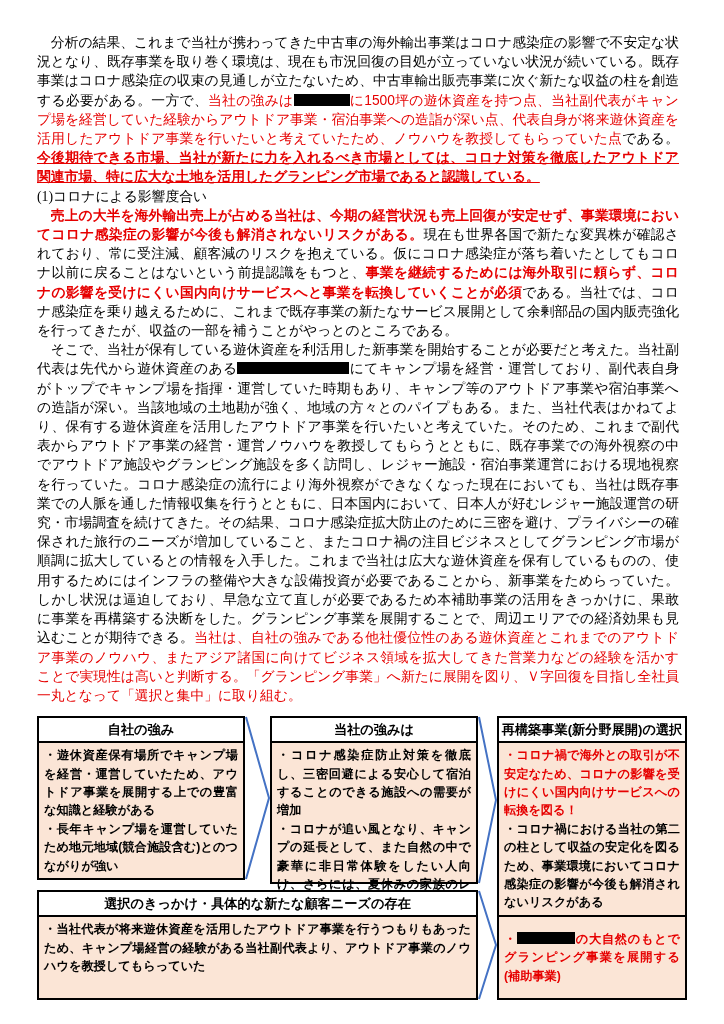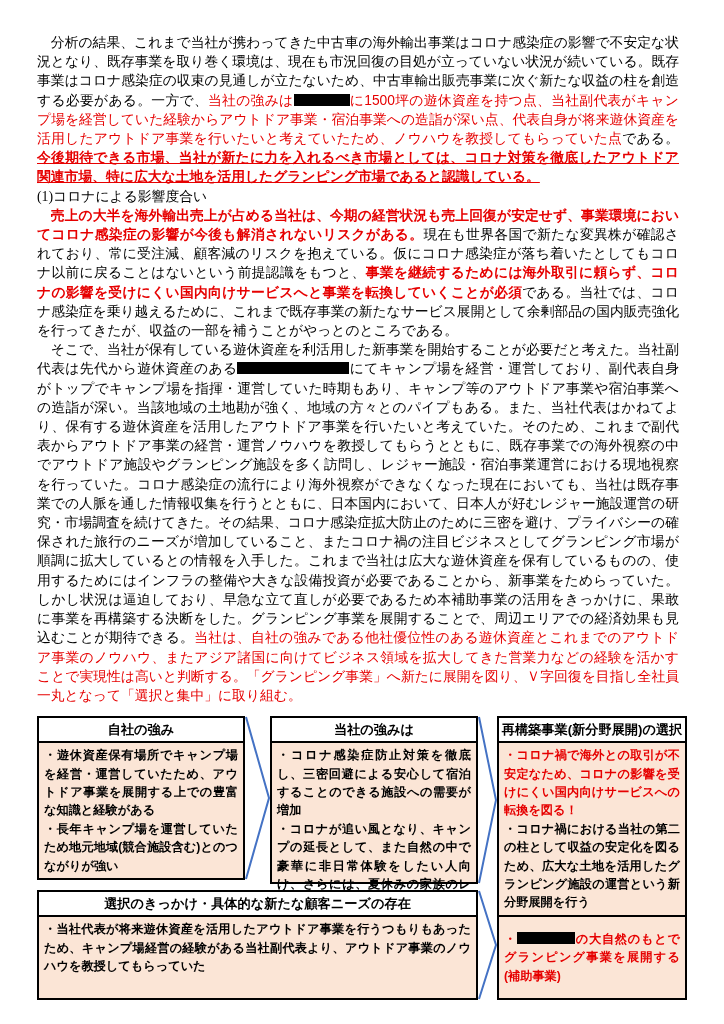--- a/index.html
+++ b/index.html
@@ -80,21 +80,21 @@
     <div class="arrow" id="arrow-2">
       <svg width="19" height="168" viewBox="0 0 19 168">
           <path d="M1,1 L18,84 L1,167"></path>
         </svg>
     </div>
 
     <div class="dbox" id="box-selection">
       <div class="dbox-header">再構築事業(新分野展開)の選択</div>
       <div class="dbox-body sel-top">
           <div class="bullet"><span class="run-r">・コロナ禍で海外との取引が不安定なため、コロナの影響を受けにくい国内向けサービスへの転換を図る！</span></div>
-          <div class="bullet"><span>・コロナ禍における当社の第二の柱として収益の安定化を図るため、広大な土地を活用したグランピング施設の運営という新分野展開を行う</span></div>
+          <div class="bullet"><span>・コロナ禍における当社の第二の柱として収益の安定化を図るため、事業環境においてコロナ感染症の影響が今後も解消されないリスクがある</span></div>
         </div>
       <div class="dbox-body sel-bottom">
           <div class="bullet"><span class="run-r">・</span><span class="redact" style="width: 58px;"></span><span class="run-r">の大自然のもとでグランピング事業を展開する(補助事業)</span></div>
         </div>
     </div>
 
     <div class="dbox" id="box-trigger">
       <div class="dbox-header">選択のきっかけ・具体的な新たな顧客ニーズの存在</div>
       <div class="dbox-body">
           <div class="bullet"><span>・当社代表が将来遊休資産を活用したアウトドア事業を行うつもりもあったため、キャンプ場経営の経験がある当社副代表より、アウトドア事業のノウハウを教授してもらっていた</span></div>

